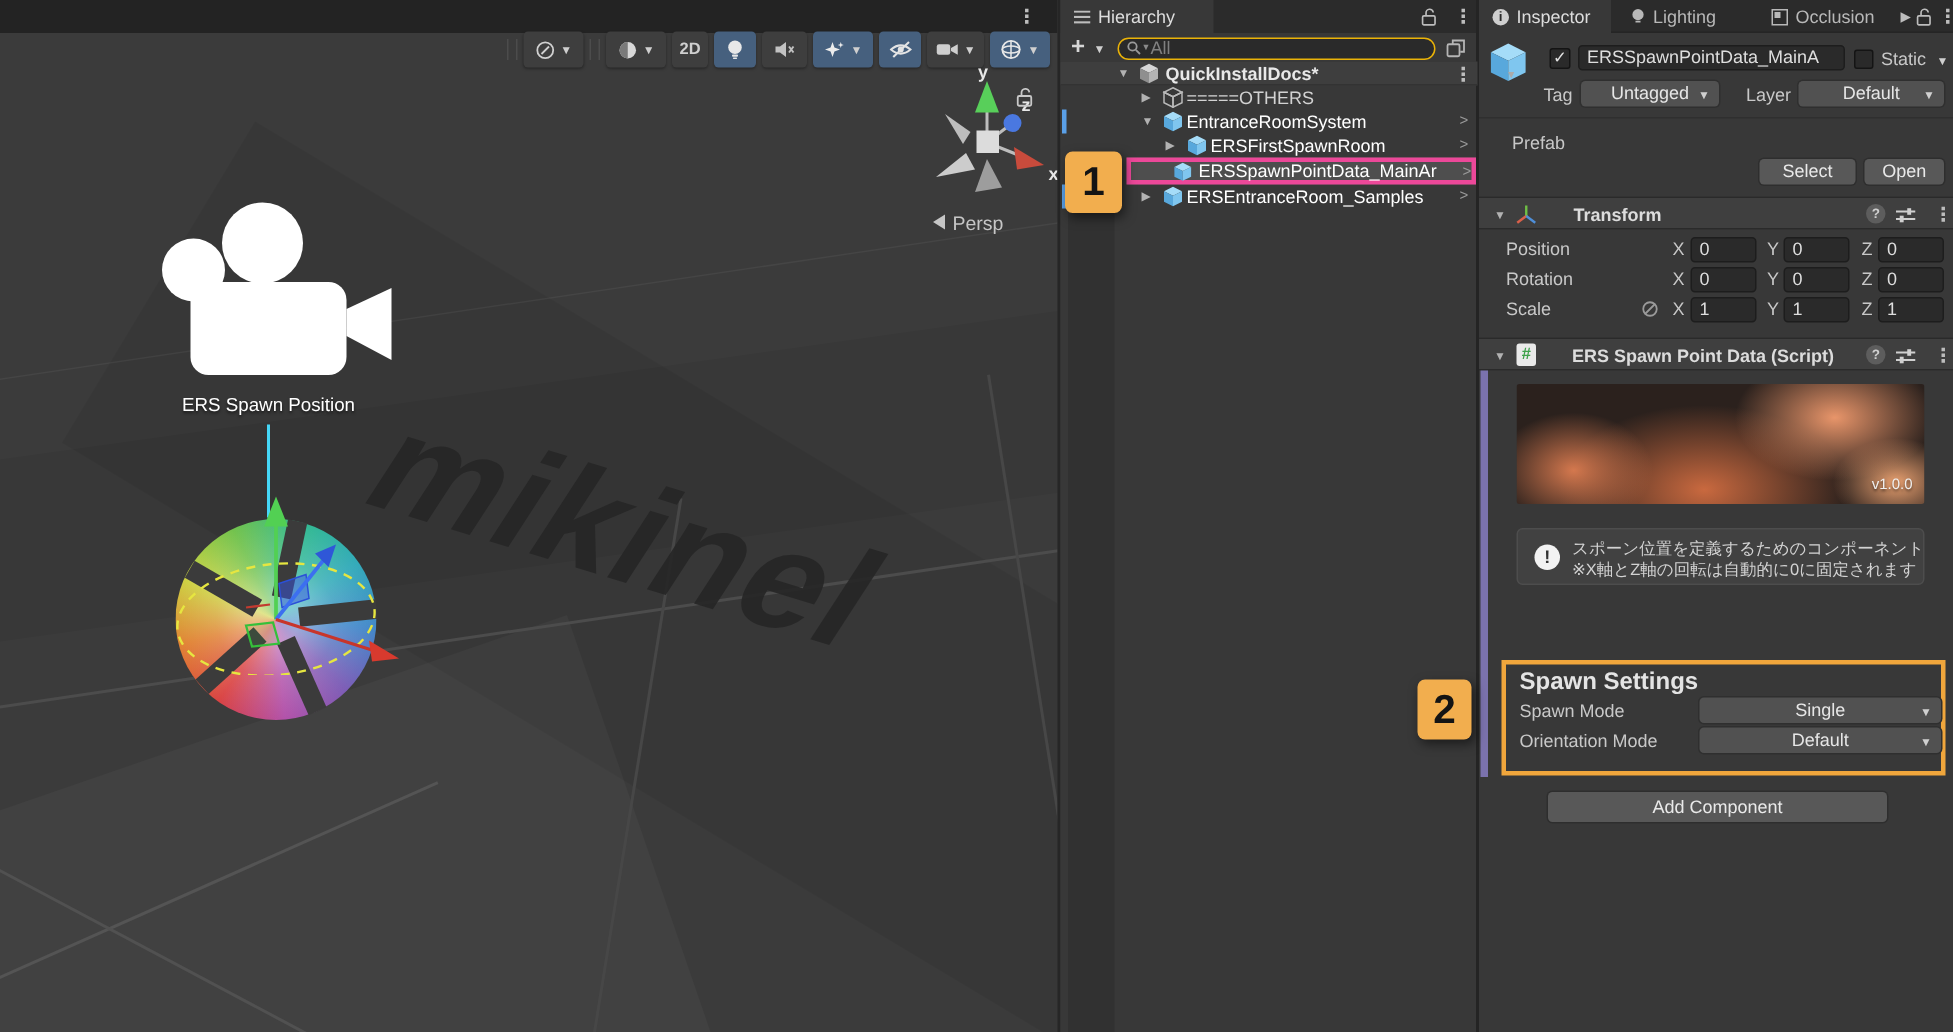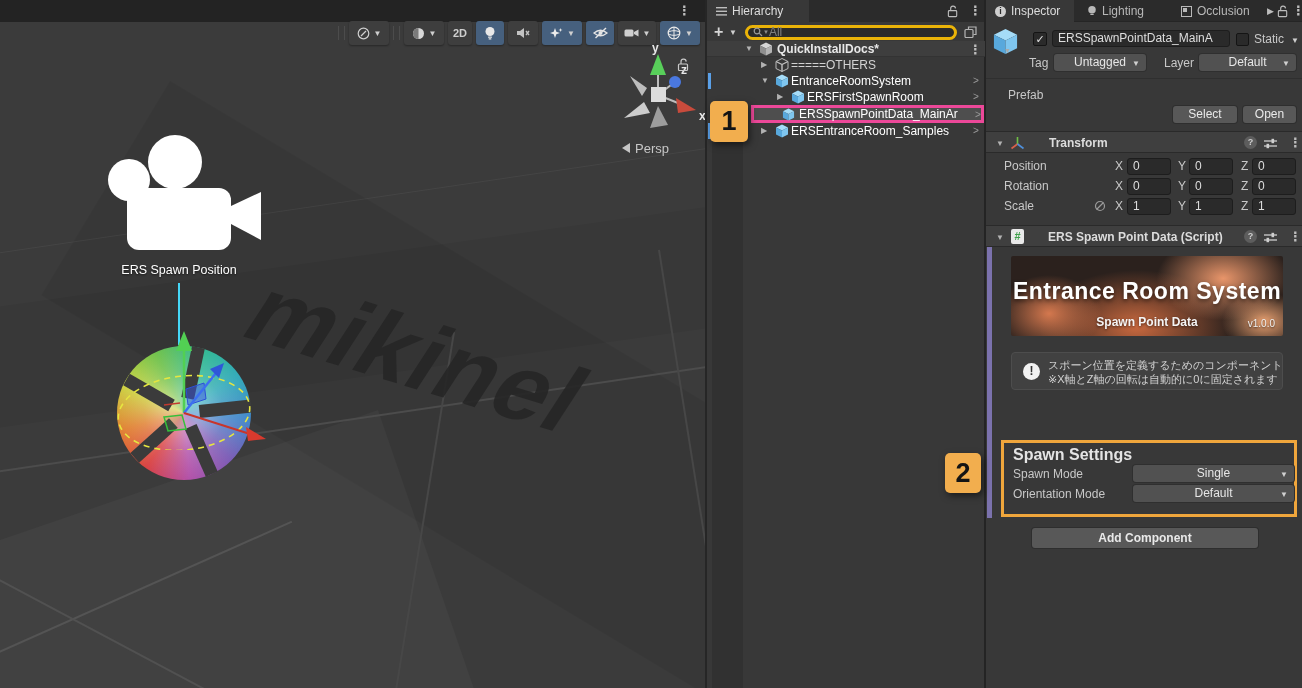--- a/index.html
+++ b/index.html
@@ -203,21 +203,21 @@
       <svg class="abs" style="left:240px;top:5px;" width="12" height="13" viewBox="0 0 13 14">
           <rect x="1.5" y="6" width="9" height="6.5" rx="1" fill="none" stroke="#bdbdbd" stroke-width="1.2"></rect>
           <path d="M4 6 V4 a2.6 2.6 0 0 1 5.2 -.4" fill="none" stroke="#bdbdbd" stroke-width="1.2"></path>
         </svg>
       <span class="kebab abs" style="left:262px;top:4px;">⋮</span>
     </div>
 
     <div class="abs" style="left:0;top:22px;width:277px;height:20px;background:#383838;border-bottom:1px solid #2d2d2d;box-sizing:border-box;">
       <span class="abs" style="left:7px;top:0px;font-size:16px;font-weight:bold;color:#d6d6d6;line-height:19px;">+</span>
       <span class="abs caret8" style="left:22px;top:6px;">▼</span>
-      <div class="abs" style="left:38px;top:2.5px;width:212px;height:15px;background:#2a2a2a;border:3px solid #eab308;border-radius:8px;box-sizing:border-box;display:flex;align-items:center;gap:0;padding:0 5px;">
+      <div class="abs" style="left:38px;top:2.5px;width:212px;height:15px;background:#2a2a2a;border:1px solid #eab308;border-radius:8px;box-sizing:border-box;display:flex;align-items:center;gap:0;padding:0 5px;">
         <svg width="10" height="10" viewBox="0 0 10 10">
             <circle cx="4" cy="4" r="2.8" fill="none" stroke="#9a9a9a" stroke-width="1.2"></circle>
             <line x1="6.2" y1="6.2" x2="9" y2="9" stroke="#9a9a9a" stroke-width="1.2"></line>
           </svg>
         <span style="font-size:6px;color:#8a8a8a;">▼</span>
         <span style="font-size:12px;color:#808080;">All</span>
       </div>
       <svg class="abs" style="left:257px;top:4px;" width="13" height="13" viewBox="0 0 13 13">
           <rect x="1" y="3.5" width="8" height="8" rx="1" fill="none" stroke="#b5b5b5" stroke-width="1.2"></rect>
           <path d="M4.5 3.5 V1 H12 V8.5 H9.5" fill="none" stroke="#b5b5b5" stroke-width="1.2"></path>
@@ -409,22 +409,20 @@
 
     <div class="abs" style="left:1px;top:247px;width:5px;height:271px;background:#7b72ad;"></div>
 
     <div class="abs" style="left:25px;top:256px;width:272px;height:80px;border-radius:2px;overflow:hidden;
                 background:
                   radial-gradient(95px 60px at 78% 28%, #e8956a, rgba(232,149,106,0) 70%),
                   radial-gradient(75px 55px at 14% 72%, #d4784e, rgba(212,120,78,0) 70%),
                   radial-gradient(130px 75px at 46% 88%, #c9693f, rgba(201,105,63,0) 75%),
                   radial-gradient(60px 42px at 93% 82%, #e8a070, rgba(232,160,112,0) 70%),
                   #2b211d;">
-      <div class="abs" style="left:0;top:22px;width:272px;text-align:center;font-size:23px;font-weight:bold;color:#ffffff;text-shadow:0 2px 4px rgba(0,0,0,.55);letter-spacing:.5px;">Entrance Room System</div>
-      <div class="abs" style="left:0;bottom:7px;width:272px;text-align:center;font-size:12px;font-weight:bold;color:#f4f4f4;text-shadow:0 1px 3px rgba(0,0,0,.6);">Spawn Point Data</div>
       <div class="abs" style="right:8px;bottom:7px;font-size:10px;color:#f0f0f0;text-shadow:0 1px 2px rgba(0,0,0,.6);">v1.0.0</div>
     </div>
 
     <div class="abs" style="left:25px;top:352px;width:272px;height:38px;background:#414141;border:1px solid #4d4d4d;border-radius:4px;box-sizing:border-box;">
       <div class="abs" style="left:11px;top:10px;width:17px;height:17px;border-radius:50%;background:#f2f2f2;color:#333;font-size:12px;font-weight:bold;text-align:center;line-height:17px;">!</div>
       <div class="abs nw" style="left:36px;top:5px;font-size:11px;color:#d2d2d2;">スポーン位置を定義するためのコンポーネント</div>
       <div class="abs nw" style="left:36px;top:19px;font-size:11px;color:#d2d2d2;">※X軸とZ軸の回転は自動的に0に固定されます</div>
     </div>
 
 
@@ -432,19 +430,19 @@
     <span class="abs" style="left:27px;top:446px;font-size:16px;font-weight:bold;color:#e4e4e4;">Spawn Settings</span>
     <span class="abs t12" style="left:27px;top:467px;">Spawn Mode</span>
     <div class="dd" style="left:147px;top:465px;width:161px;">
       <span>Single</span><span class="caret">▼</span>
     </div>
     <span class="abs t12" style="left:27px;top:487px;">Orientation Mode</span>
     <div class="dd" style="left:147px;top:485px;width:161px;">
       <span>Default</span><span class="caret">▼</span>
     </div>
 
-    <div class="btn" style="left:46px;top:528px;width:226px;height:20px;line-height:20px;font-weight:bold;">Add Component</div>
+    <div class="btn" style="left:46px;top:528px;width:226px;height:20px;line-height:20px;">Add Component</div>
   </div>
 
   <div class="badge" style="left:710px;top:101px;width:38px;height:41px;">1</div>
   <div class="badge" style="left:945px;top:453px;width:36px;height:40px;">2</div>
 
 </div>
 
 </body></html>

